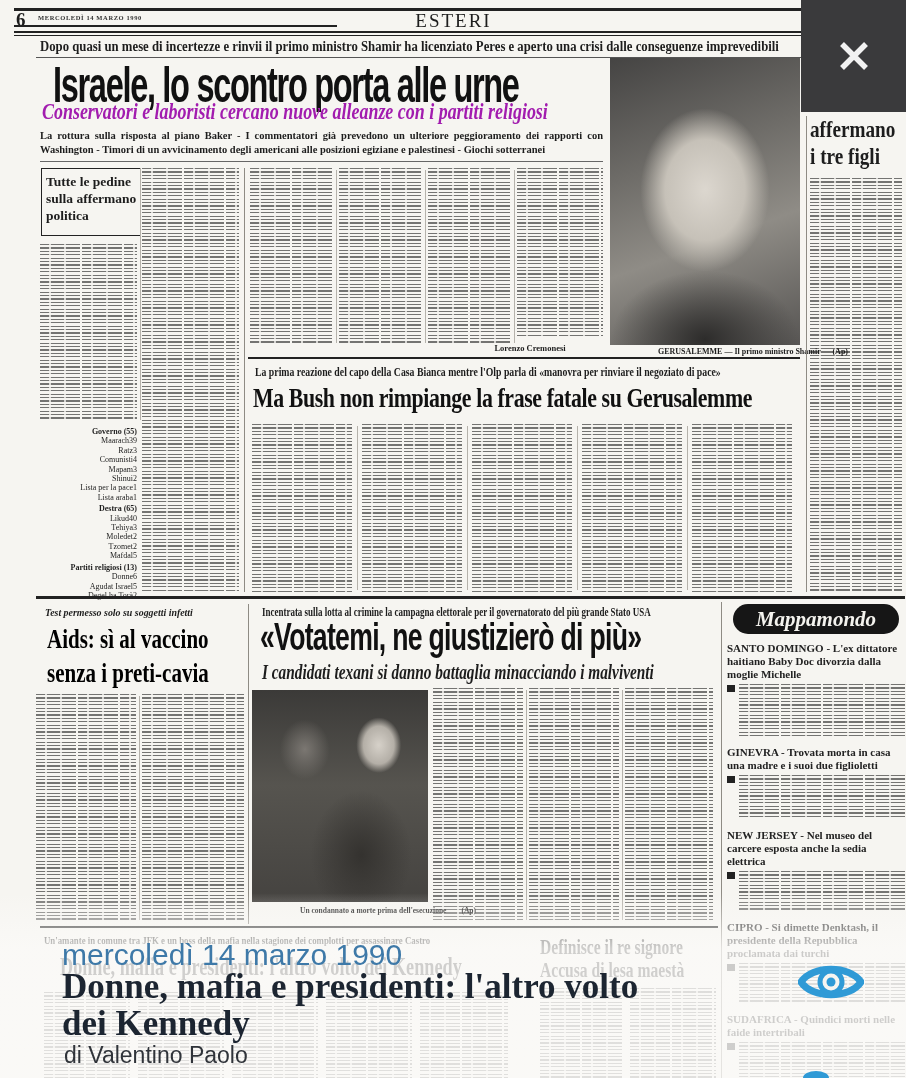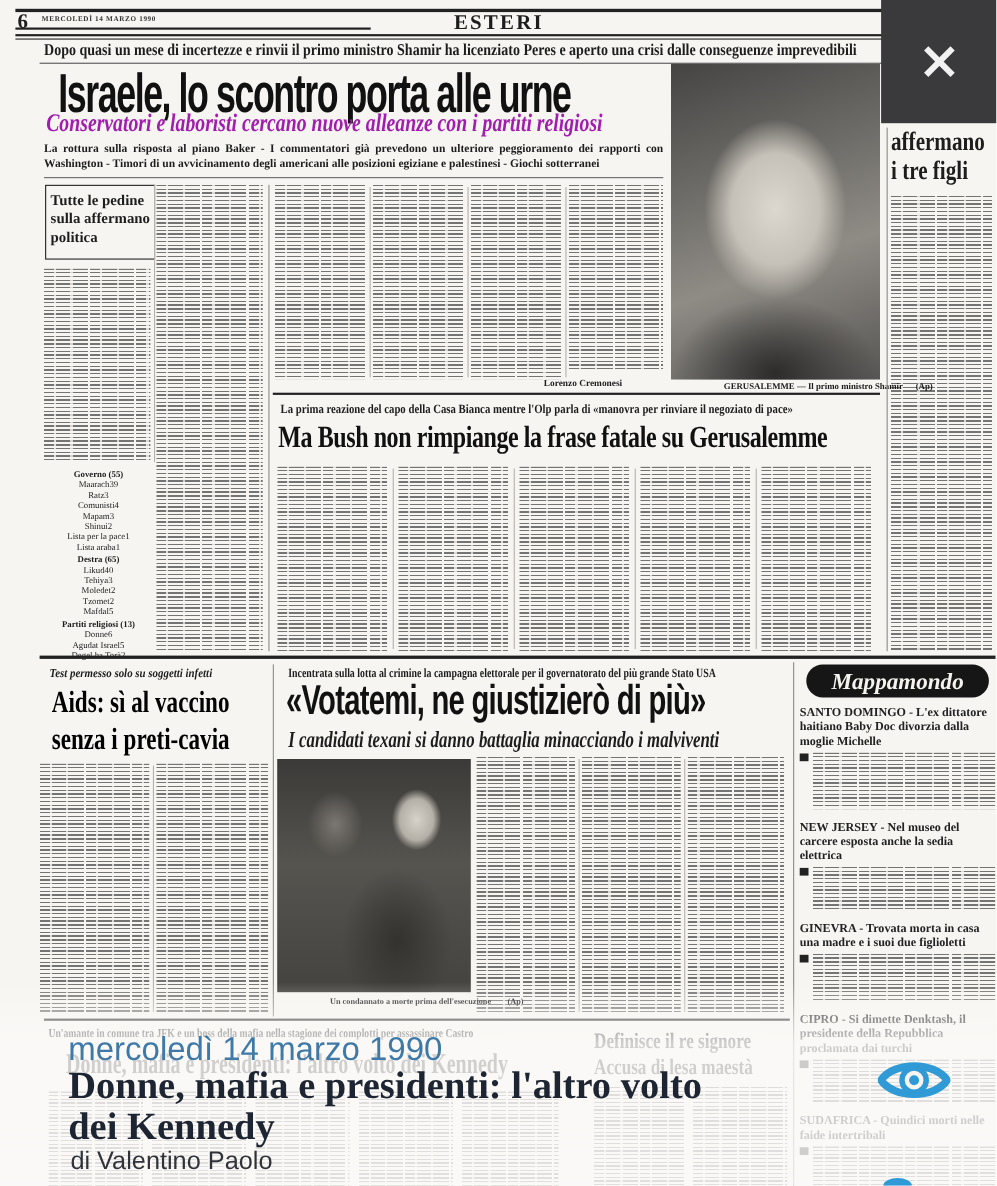--- a/index.html
+++ b/index.html
@@ -8,38 +8,38 @@
   .abs{position:absolute;}
   .cx{display:inline-block;transform-origin:left top;white-space:nowrap;}
   .ruleh{background:#222;}
   .rulel{background:#b5b2ab;width:1px;}
   
   .fill{background-image:repeating-linear-gradient(180deg,rgba(30,30,30,.60) 0px,rgba(30,30,30,.60) 1.2px,rgba(0,0,0,0) 1.2px,rgba(0,0,0,0) 3.4px);
         -webkit-mask-image:repeating-linear-gradient(90deg,#000 0 9px,rgba(0,0,0,.2) 9px 11px,#000 11px 24px,rgba(0,0,0,.25) 24px 26px,#000 26px 40px,rgba(0,0,0,0) 40px 42px);
         mask-image:repeating-linear-gradient(90deg,#000 0 9px,rgba(0,0,0,.2) 9px 11px,#000 11px 24px,rgba(0,0,0,.25) 24px 26px,#000 26px 40px,rgba(0,0,0,0) 40px 42px);}
   .kick{font-weight:bold;}
   .caption{font-size:8px;font-weight:bold;display:flex;justify-content:space-between;align-items:center;padding-left:48px;}
-  .srow{display:flex;justify-content:center;font-size:8px;line-height:9.4px;}
+  .srow{display:flex;justify-content:flex-end;font-size:8px;line-height:9.4px;}
   .srow.hdr{font-weight:bold;margin-top:2px;}
   .mitem-head{font-weight:bold;font-size:11px;line-height:13px;color:#222;}
   .mbody{position:relative;margin-top:3px;}
   .mbullet{position:absolute;left:0;top:1px;width:8px;height:7px;background:#222;}
   .mfill{margin-left:12px;}
   .sans{font-family:"Liberation Sans","DejaVu Sans",sans-serif;}
 </style>
 </head>
 <body>
 
 <div id="page">
 
   <div class="abs ruleh" style="left:14px;top:8px;width:879px;height:2.5px;"></div>
   <div class="abs" style="left:16px;top:9px;font-size:19px;font-weight:bold;">6</div>
   <div class="abs" style="left:38px;top:14px;font-size:6.5px;font-weight:bold;letter-spacing:.6px;color:#333;">MERCOLEDÌ 14 MARZO 1990</div>
   <div class="abs ruleh" style="left:14px;top:25px;width:323px;height:1.6px;"></div>
-  <div class="abs" style="left:14px;top:10px;width:879px;text-align:center;font-size:19px;font-weight:bold;letter-spacing:2px;">ESTERI</div>
+  <div class="abs" style="left:14px;top:10px;width:879px;text-align:center;font-size:19px;font-weight:normal;letter-spacing:2px;">ESTERI</div>
   <div class="abs ruleh" style="left:14px;top:31px;width:879px;height:2.2px;"></div>
   <div class="abs ruleh" style="left:14px;top:35px;width:879px;height:.8px;"></div>
 
   <div class="abs" style="left:40px;top:38px;font-size:15px;font-weight:bold;">
     <span class="cx" style="transform:scaleX(.85);">Dopo quasi un mese di incertezze e rinvii il primo ministro Shamir ha licenziato Peres e aperto una crisi dalle conseguenze imprevedibili</span>
   </div>
   <div class="abs ruleh" style="left:36px;top:57px;width:857px;height:1px;background:#555;"></div>
 
   <div class="abs sans" style="left:53px;top:56px;font-size:50px;font-weight:bold;letter-spacing:-2px;color:#111;">
     <span class="cx" style="transform:scaleX(.65);">Israele, lo scontro porta alle urne</span>
@@ -222,31 +222,31 @@
     <div style="width:166px;height:30px;margin:0 auto 8px auto;background:#161616;border-radius:16px;color:#f4f3ee;
                 display:flex;align-items:center;justify-content:center;font-style:italic;font-weight:bold;font-size:21px;">Mappamondo</div>
     <div>
       <div class="mitem-head">SANTO DOMINGO - L'ex dittatore haitiano Baby Doc divorzia dalla moglie Michelle</div>
       <div class="mbody">
           <span class="mbullet"></span>
           <div class="fill mfill" style="height:52px;"></div>
         </div>
     </div>
     <div style="margin-top:10px;">
+      <div class="mitem-head">GINEVRA - Trovata morta in casa una madre e i suoi due figlioletti</div>
+      <div class="mbody">
+          <span class="mbullet"></span>
+          <div class="fill mfill" style="height:44px;"></div>
+        </div>
+    </div>
+    <div style="margin-top:10px;">
       <div class="mitem-head">NEW JERSEY - Nel museo del carcere esposta anche la sedia elettrica</div>
       <div class="mbody">
           <span class="mbullet"></span>
           <div class="fill mfill" style="height:40px;"></div>
-        </div>
-    </div>
-    <div style="margin-top:10px;">
-      <div class="mitem-head">GINEVRA - Trovata morta in casa una madre e i suoi due figlioletti</div>
-      <div class="mbody">
-          <span class="mbullet"></span>
-          <div class="fill mfill" style="height:44px;"></div>
         </div>
     </div>
     <div style="margin-top:10px;">
       <div class="mitem-head">CIPRO - Si dimette Denktash, il presidente della Repubblica proclamata dai turchi</div>
       <div class="mbody">
           <span class="mbullet"></span>
           <div class="fill mfill" style="height:40px;"></div>
         </div>
     </div>
     <div style="margin-top:10px;">

